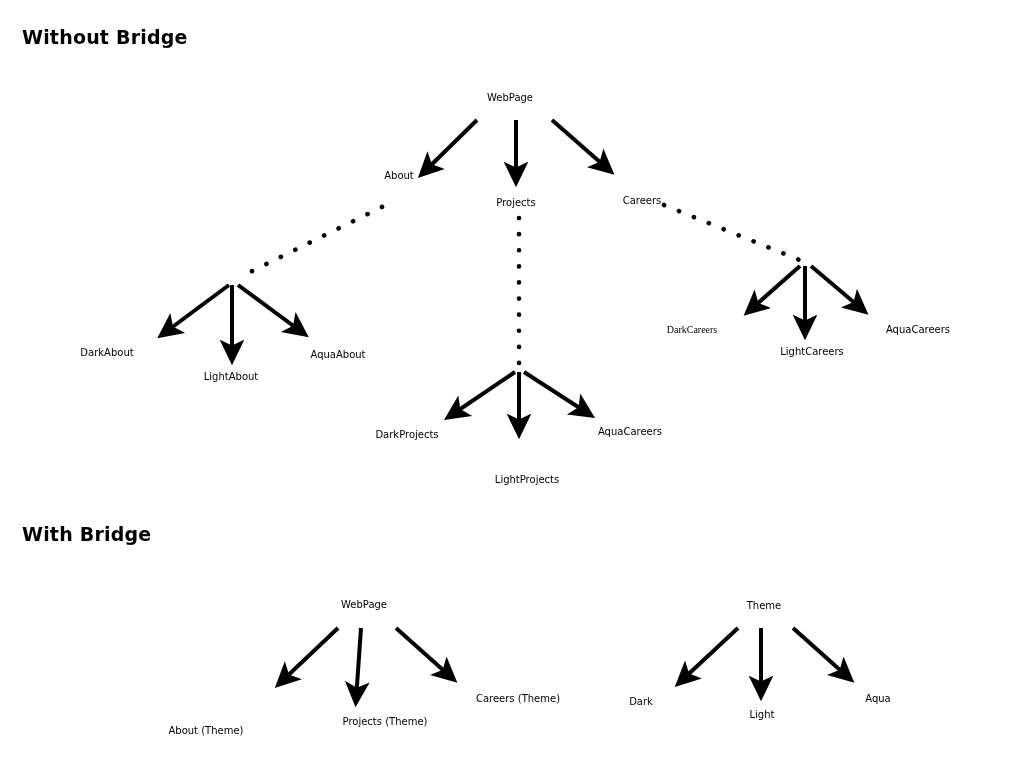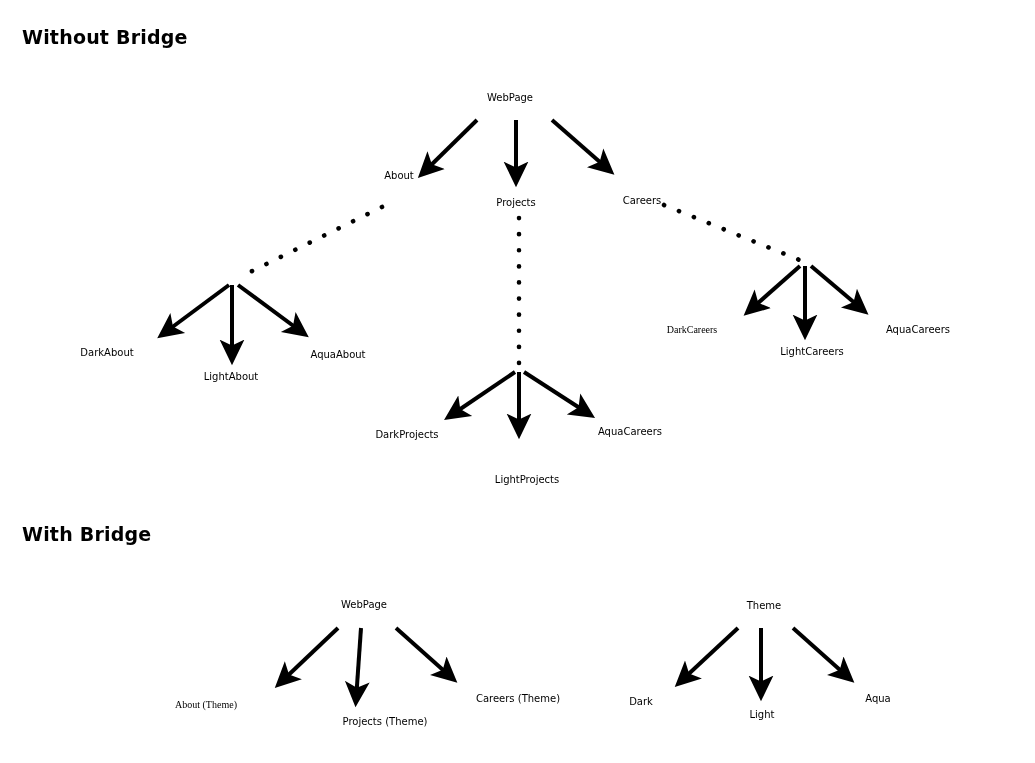--- a/index.html
+++ b/index.html
@@ -143,21 +143,21 @@
 
   <div class="node-label" style="left:407px; top:435px;">DarkProjects</div>
   <div class="node-label" style="left:527px; top:452px;margin-top:28px;">LightProjects</div>
   <div class="node-label" style="left:630px; top:432px;">AquaCareers</div>
 
   <div class="node-label" style="left:692px; top:330px;font-family:Liberation Serif, serif;">DarkCareers</div>
   <div class="node-label" style="left:812px; top:352px;">LightCareers</div>
   <div class="node-label" style="left:918px; top:330px;">AquaCareers</div>
 
   <div class="node-label" style="left:364px; top:605px;">WebPage</div>
-  <div class="node-label" style="left:206px; top:705px;font-family:Liberation Serif, serif;">About (Theme)</div>
+  <div class="node-label" style="left:206px; top:731px;">About (Theme)</div>
   <div class="node-label" style="left:362px; top:722px;margin-left:23px;">Projects (Theme)</div>
   <div class="node-label" style="left:518px; top:699px;">Careers (Theme)</div>
 
   <div class="node-label" style="left:764px; top:606px;">Theme</div>
   <div class="node-label" style="left:641px; top:702px;">Dark</div>
   <div class="node-label" style="left:762px; top:715px;">Light</div>
   <div class="node-label" style="left:878px; top:699px;">Aqua</div>
 
 </div>
 

